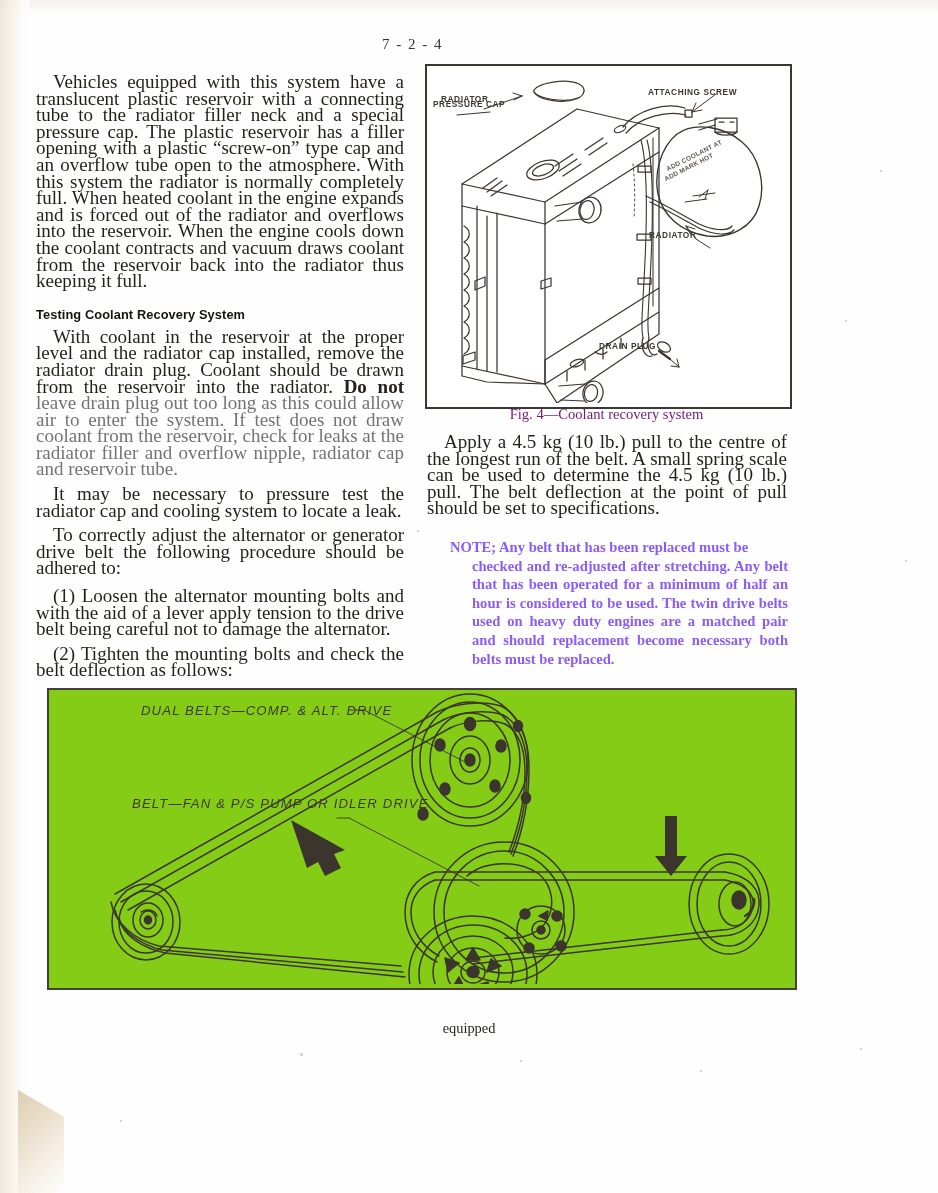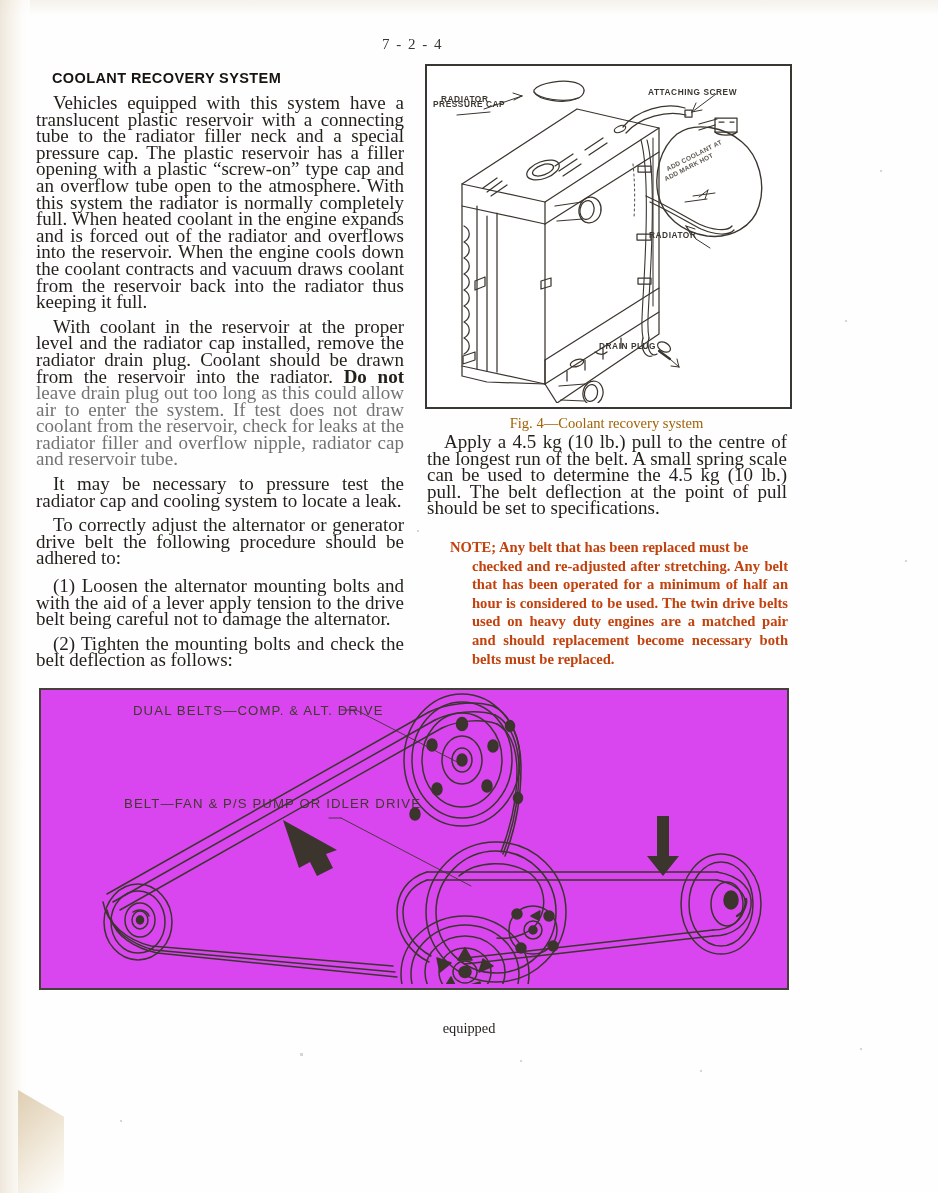--- a/index.html
+++ b/index.html
@@ -62,38 +62,38 @@
 
   
   .faded{color:#737373;}
 
   
   .fig4-box{
     position:absolute;left:425px;top:64px;width:363px;height:341px;
     border:2.5px solid #3a3631;background:#fff;overflow:hidden;
   }
   .fig4-caption{
-    position:absolute;left:425px;top:415px;width:363px;text-align:center;
-    font-size:14.6px;color:#a16207;font-family:"Liberation Serif",serif;
+    position:absolute;left:425px;top:406px;width:363px;text-align:center;
+    font-size:14.6px;color:#701a75;font-family:"Liberation Serif",serif;
   }
 
   
   .note-block{
     position:absolute;left:450px;top:538px;width:338px;
     font-family:"Liberation Serif",serif;
     font-weight:bold;font-size:14.6px;line-height:18.6px;
-    color:#c2410c;text-align:justify;
+    color:#8b5cf6;text-align:justify;
   }
   .note-block .note-lead{margin-left:0;}
   .note-block .ind{display:block;padding-left:22px;}
 
   
   .fig5-box{
-    position:absolute;left:39px;top:688px;width:746px;height:298px;
-    border:2.5px solid #45403a;background:#d946ef;overflow:hidden;
+    position:absolute;left:47px;top:688px;width:746px;height:298px;
+    border:2.5px solid #45403a;background:#84cc16;overflow:hidden;font-style:italic;
   }
   .fig5-caption{
     position:absolute;left:36px;top:1000px;width:866px;text-align:center;
     font-size:14.4px;line-height:19px;color:#231f1a;
     font-family:"Liberation Serif",serif;
   }
 
   
   .dlabel{
     position:absolute;
@@ -123,24 +123,24 @@
 <div class="speck" style="left:120px;top:1120px;width:2px;height:2px;"></div>
 <div class="speck" style="left:880px;top:170px;width:2px;height:2px;"></div>
 <div class="speck" style="left:845px;top:320px;width:2px;height:2px;"></div>
 <div class="speck" style="left:905px;top:560px;width:2px;height:2px;"></div>
 <div class="speck" style="left:417px;top:530px;width:2px;height:2px;"></div>
 
 <div class="page-number">7 - 2 - 4</div>
 
 <div class="col-left">
 
-  <h2 class="section-head">COOLANT RECOVERY SYSTEM</h2>
 
   <p class="body">Vehicles equipped with this system have a translucent plastic reservoir with a connecting tube to the radiator filler neck and a special pressure cap. The plastic reservoir has a filler opening with a plastic “screw-on” type cap and an overflow tube open to the atmosphere. With this system the radiator is normally completely full. When heated coolant in the engine expands and is forced out of the radiator and overflows into the reservoir. When the engine cools down the coolant contracts and vacuum draws coolant from the reservoir back into the radiator thus keeping it full.</p>
 
+  <h3 class="sub-head">Testing Coolant Recovery System</h3>
 
   <p class="body"><span>With coolant in the reservoir at the proper level and the radiator cap installed, remove the radiator drain plug. Coolant should be drawn from the reservoir into the radiator. </span><b>Do not</b><span class="faded"> leave drain plug out too long as this could allow air to enter the system. If test does not draw coolant from the reservoir, check for leaks at the radiator filler and overflow nipple, radiator cap and reservoir tube.</span></p>
 
   <p class="body faded">It may be necessary to pressure test the radiator cap and cooling system to locate a leak.</p>
 
 
   <p class="body faded">To correctly adjust the alternator or generator drive belt the following procedure should be adhered to:</p>
 
   <p class="body faded" style="margin-top:11px;">(1) Loosen the alternator mounting bolts and with the aid of a lever apply tension to the drive belt being careful not to damage the alternator.</p>
 

